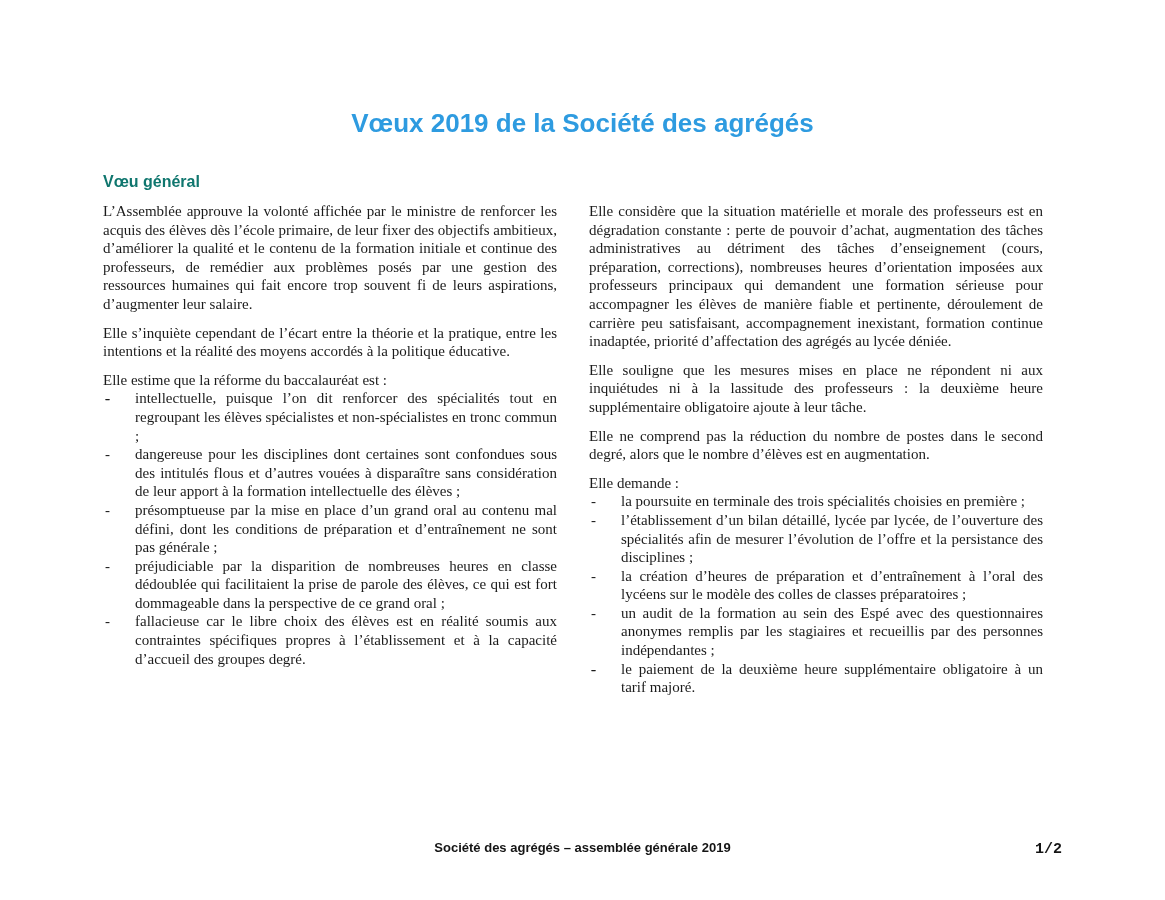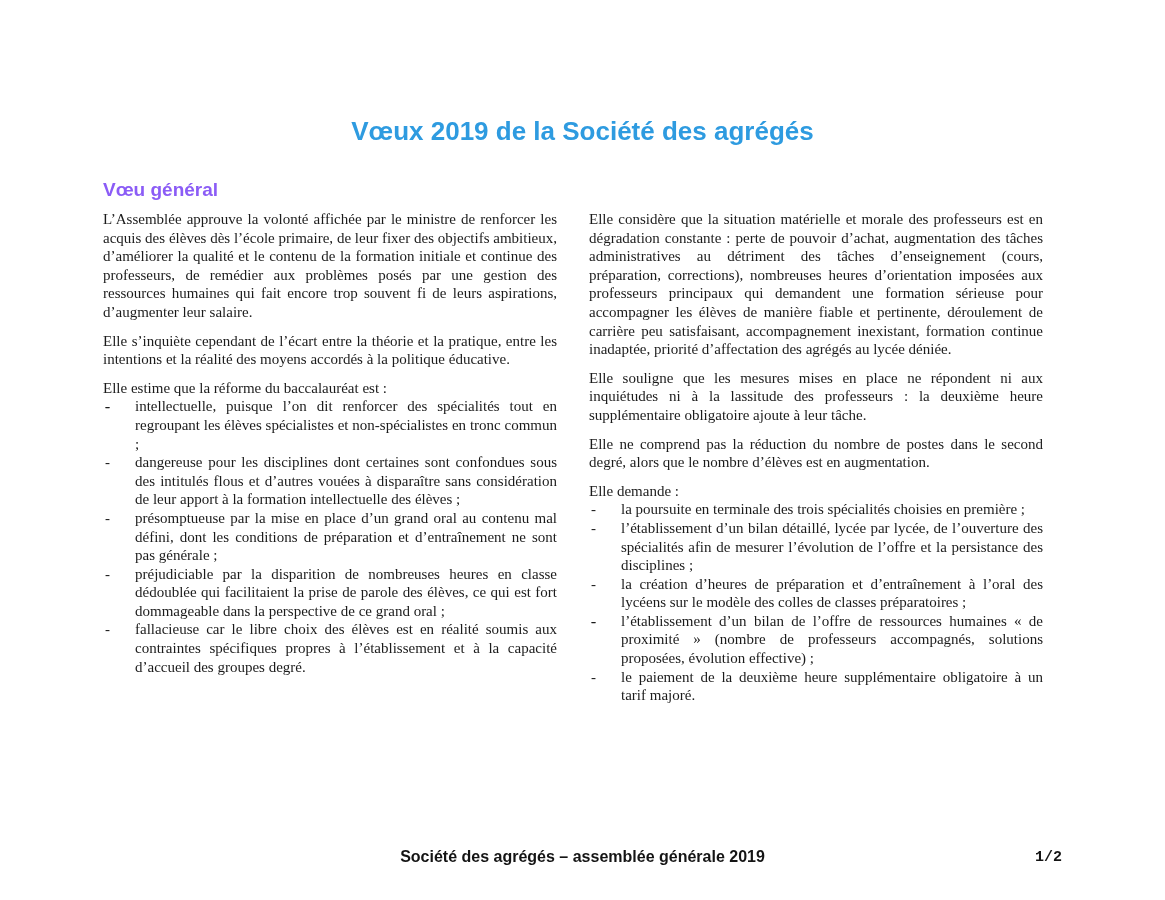--- a/index.html
+++ b/index.html
@@ -10,36 +10,36 @@
     background: #ffffff;
     overflow: hidden;
   }
   .page {
     position: relative;
     width: 1165px;
     height: 900px;
     background: #ffffff;
   }
   .page-title {
-    margin: 16px;
+    margin: 8px;
     padding-top: 101px;
     text-align: center;
     font-family: "Liberation Sans", sans-serif;
     font-weight: bold;
     font-size: 26px;
     line-height: 28px;
     color: #2E9BE0;
   }
   .section-heading {
     margin: 36px 103px 0 103px;
     font-family: "Liberation Sans", sans-serif;
     font-weight: bold;
-    font-size: 19px;
+    font-size: 16px;
     line-height: 18px;
-    color: #8b5cf6;
+    color: #0f766e;
   }
   .columns {
     margin: 11px 103px 0 103px;
     display: flex;
     gap: 32px;
   }
   .col {
     width: 454px;
     font-family: "Liberation Serif", serif;
     font-size: 15px;
@@ -60,21 +60,21 @@
     top: 0;
   }
   .footer-text {
     position: absolute;
     top: 832px;
     left: 0;
     width: 100%;
     text-align: center;
     font-family: "Liberation Sans", sans-serif;
     font-weight: bold;
-    font-size: 16px;
+    font-size: 13px;
     color: #141414;
   }
   .page-number {
     position: absolute;
     top: 833px;
     right: 103px;
     font-family: Liberation Mono, monospace;
     font-weight: 600;
     font-size: 15px;
     color: #141414;
@@ -135,24 +135,24 @@
         <div class="bullet">
           <span class="dash">-</span>
           <span>l’établissement d’un bilan détaillé, lycée par lycée, de l’ouverture des spécialités afin de mesurer l’évolution de l’offre et la persistance des disciplines ;</span>
         </div>
         <div class="bullet">
           <span class="dash">-</span>
           <span>la création d’heures de préparation et d’entraînement à l’oral des lycéens sur le modèle des colles de classes préparatoires ;</span>
         </div>
         <div class="bullet">
           <span class="dash">-</span>
+          <span>un audit de la formation au sein des Espé avec des questionnaires anonymes remplis par les stagiaires et recueillis par des personnes indépendantes ;</span>
         </div>
         <div class="bullet">
           <span class="dash">-</span>
-          <span>l’établissement d’un bilan de l’offre de ressources humaines « de proximité » (nombre de professeurs accompagnés, solutions proposées, évolution effective) ;</span>
         </div>
         <div class="bullet">
           <span class="dash">-</span>
           <span>le paiement de la deuxième heure supplémentaire obligatoire à un tarif majoré.</span>
         </div>
       </div>
     </div>
 
   </div>
 

